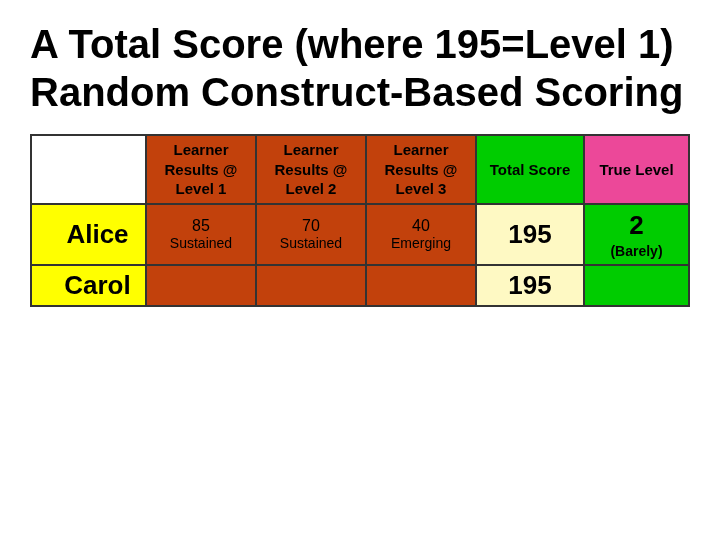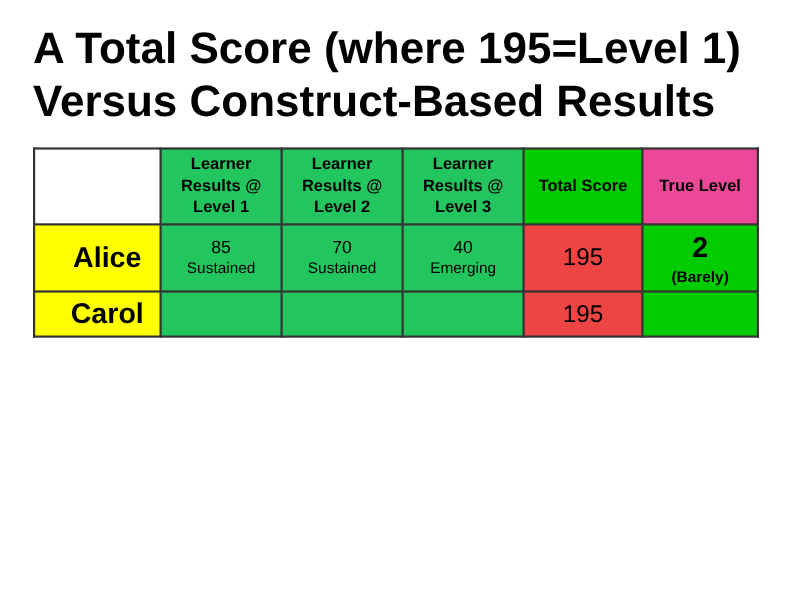--- a/index.html
+++ b/index.html
@@ -28,21 +28,21 @@
     }
 
     td, th {
       border: 2px solid #333;
       text-align: center;
       vertical-align: middle;
       padding: 4px 6px;
     }
 
     .col-level {
-      background-color: #22c55e;
+      background-color: #c2410c;
       width: 110px;
     }
 
     .col-total {
       background-color: #00cc00;
       width: 108px;
     }
 
     .col-true {
       background-color: #ec4899;
@@ -77,38 +77,38 @@
     }
 
     .row-name-cell {
       background-color: #ffff00;
       font-size: 26px;
       font-weight: bold;
       padding-left: 24px;
     }
 
     .total-cell {
-      background-color: #ef4444;
-      font-size: 22px;
-      font-weight: normal;
+      background-color: #fef9c3;
+      font-size: 26px;
+      font-weight: bold;
     }
 
     .true-level-cell {
       background-color: #00cc00;
       font-size: 22px;
       font-weight: bold;
       line-height: 1.3;
     }
   </style>
 </head>
 <body>
 
 <div class="page-title">
   <div>A Total Score (where 195=Level 1)</div>
-  <div>Versus Construct-Based Results</div>
+  <div>Random Construct-Based Scoring</div>
 </div>
 
 <table>
   <thead>
     <tr>
       <td class="header-cell header-empty"></td>
       <td class="header-cell col-level">Learner Results @ Level 1</td>
       <td class="header-cell col-level">Learner Results @ Level 2</td>
       <td class="header-cell col-level">Learner Results @ Level 3</td>
       <td class="header-cell col-total">Total Score</td>

